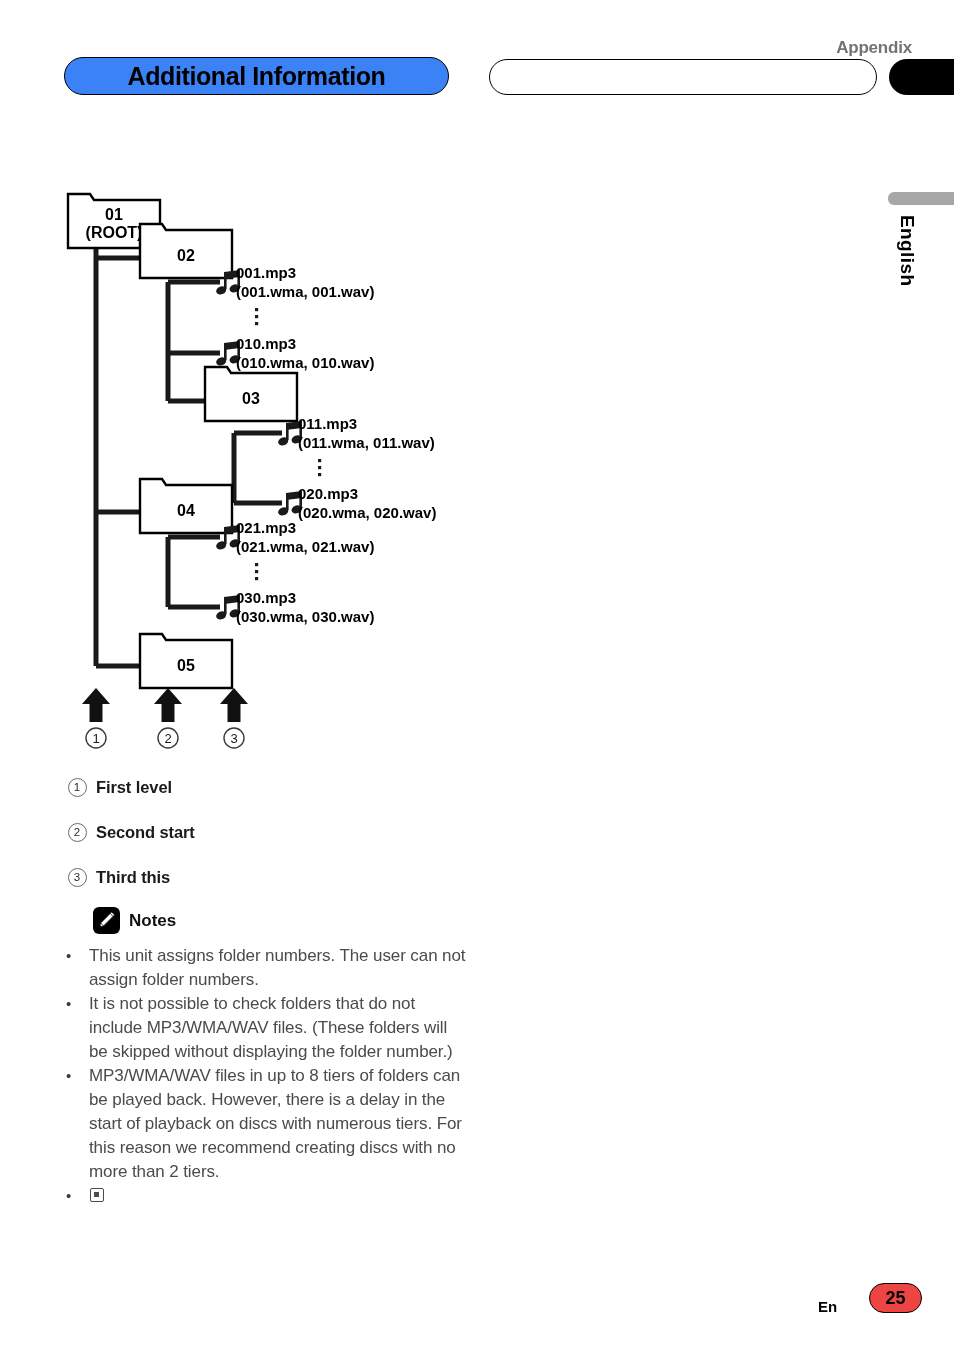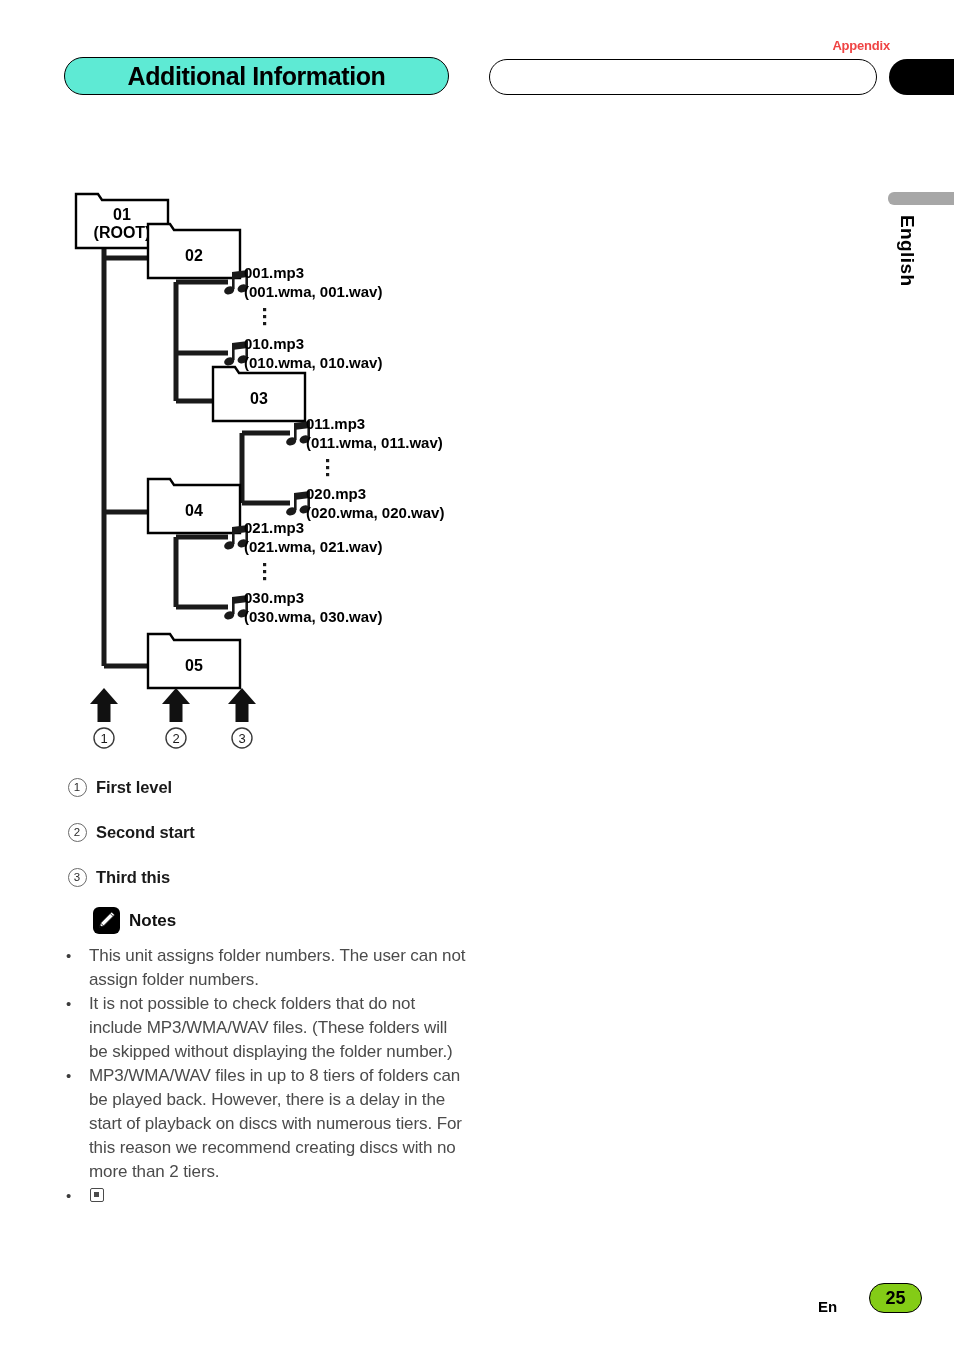--- a/index.html
+++ b/index.html
@@ -13,36 +13,36 @@
     position: relative;
     font-family: "Liberation Sans", sans-serif;
     color: #231f20;
     overflow: hidden;
   }
 
   
   .appendix-label {
     position: absolute;
     top: 38px;
-    right: 64px;
-    font-size: 13px;
+    right: 42px;
+    font-size: 17px;
     font-weight: bold;
     letter-spacing: -0.2px;
-    color: #ef4444;
+    color: #737373;
   }
   .title-pill {
     position: absolute;
     left: 64px;
     top: 57px;
     width: 385px;
     height: 38px;
     border: 1.5px solid #000;
     border-radius: 19px;
     box-sizing: border-box;
-    background: #5eead4;
+    background: #3b82f6;
   }
   .title-pill span {
     position: absolute;
     left: 0; right: 0;
     top: 50%;
     transform: translateY(-50%);
     text-align: center;
     font-size: 25px;
     font-weight: bold;
     letter-spacing: -0.4px;
@@ -90,21 +90,21 @@
     letter-spacing: 0.4px;
     color: #000;
     writing-mode: vertical-rl;
     text-orientation: mixed;
     text-align: left;
   }
 
   
   .diagram {
     position: absolute;
-    left: 68px;
+    left: 60px;
     top: 186px;
     width: 460px;
     height: 570px;
   }
   .diagram svg { display: block; }
 
   
   .legend {
     position: absolute;
     left: 64px;
@@ -229,21 +229,21 @@
     height: 30px;
     border: 1.6px solid #000;
     border-radius: 15px;
     box-sizing: border-box;
     display: flex;
     align-items: center;
     justify-content: center;
     font-size: 18px;
     font-weight: bold;
     color: #000;
-    background: #84cc16;
+    background: #ef4444;
   }
 </style>
 </head>
 <body>
 
 <div class="appendix-label">Appendix</div>
 
 <div class="title-pill">
   <span>Additional Information</span>
 </div>

